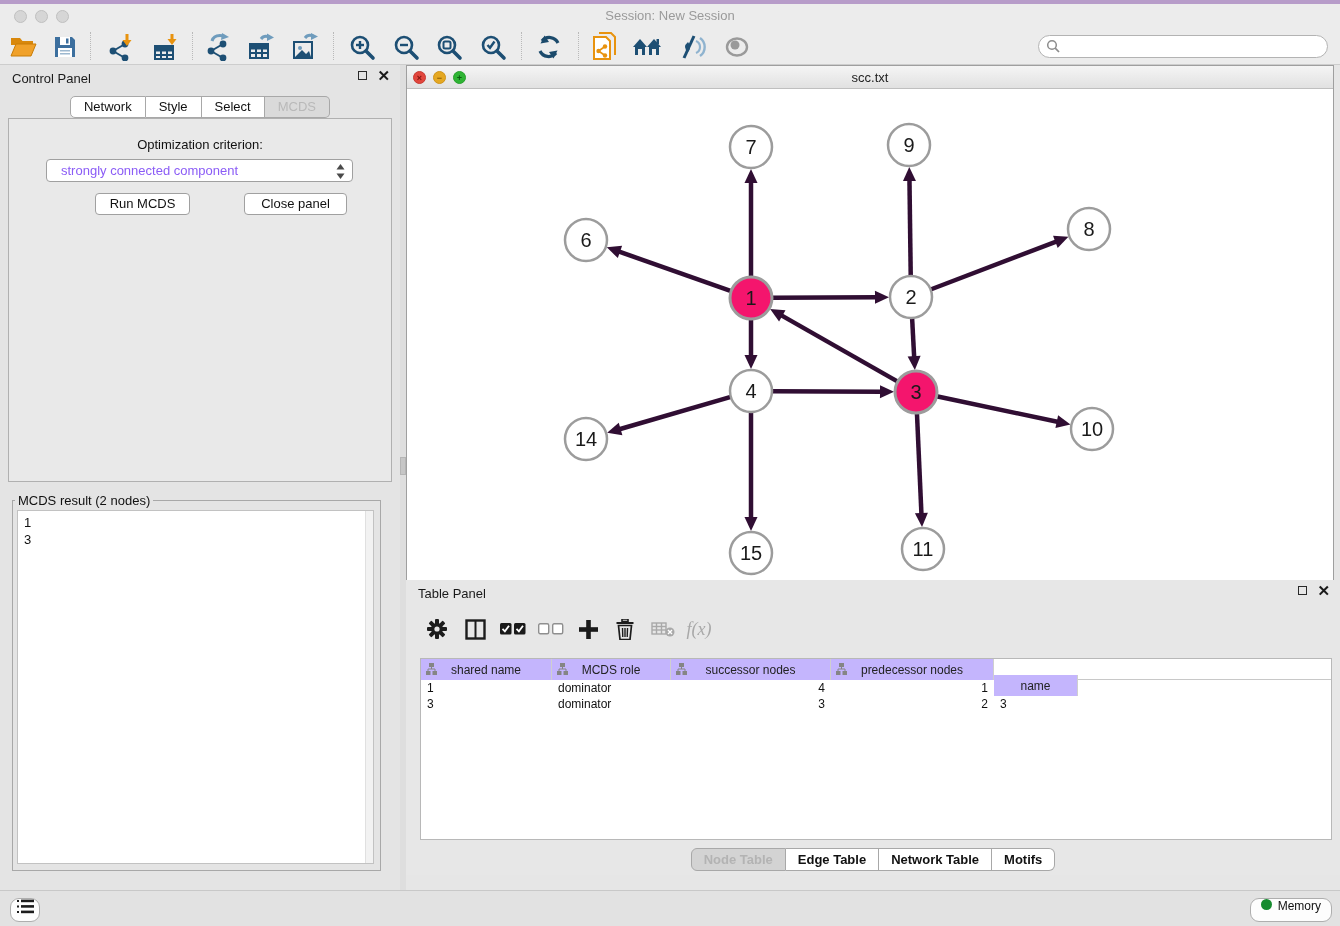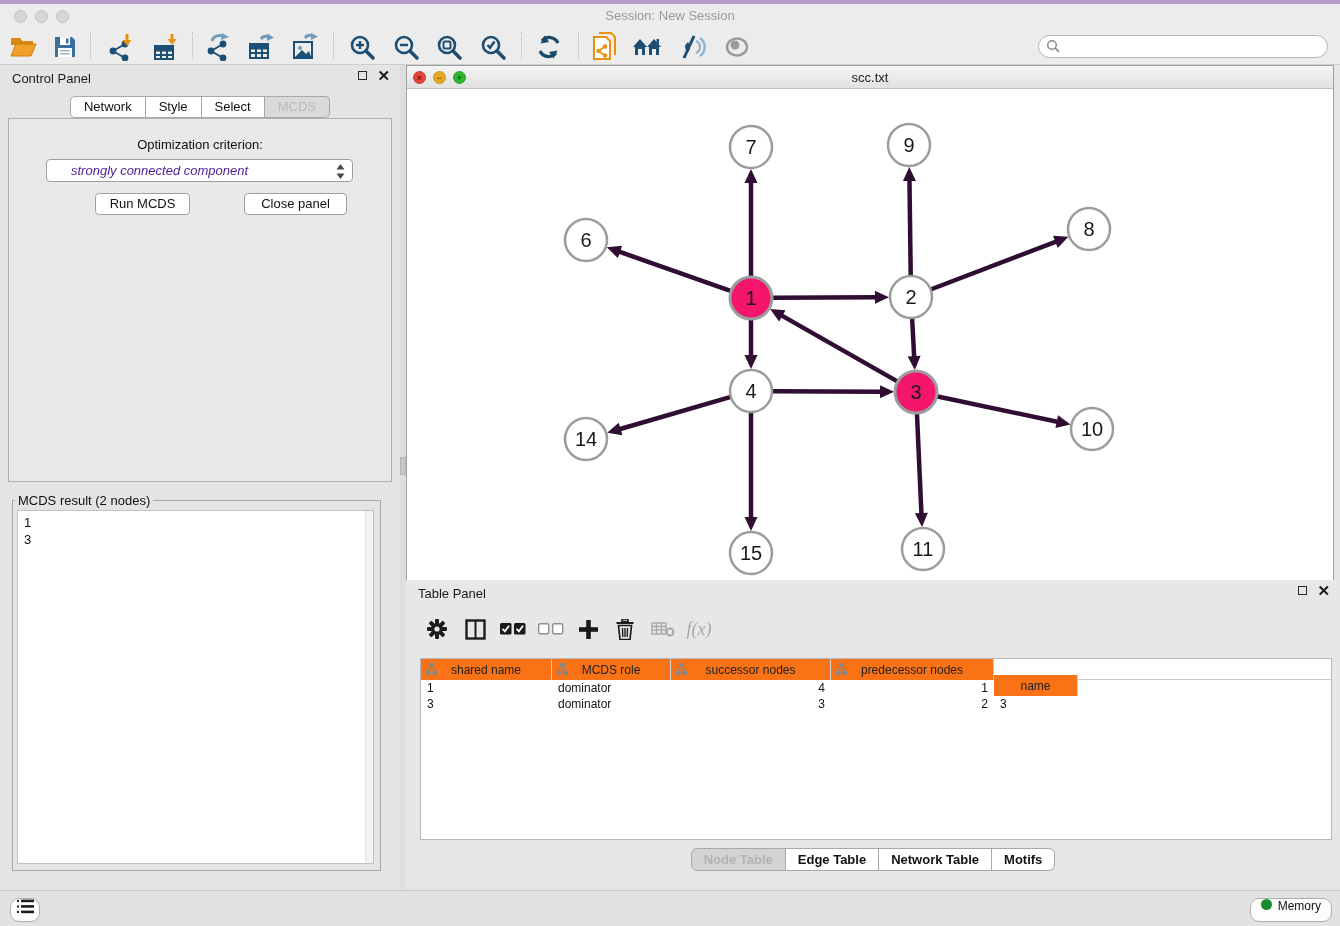--- a/index.html
+++ b/index.html
@@ -26,21 +26,21 @@
   .panel-icons { position:absolute; right:10px; top:5px; display:flex; gap:10px; align-items:center; }
   .float-ico { width:9px; height:9px; border:1.5px solid #2a2a2a; display:inline-block; }
   .close-ico { font-size:15px; font-weight:bold; color:#1a1a1a; line-height:11px; }
   .cp-tabs { position:absolute; left:0; top:31px; width:100%; display:flex; justify-content:center; }
   .cp-tab { height:22px; line-height:20px; padding:0 13px; font-size:13px; background:#fff; border:1px solid #a8a8a8; border-left:none; color:#111; }
   .cp-tab:first-child { border-left:1px solid #a8a8a8; border-radius:5px 0 0 5px; }
   .cp-tab:last-child { border-radius:0 5px 5px 0; }
   .cp-tab.selected { background:#dadada; color:#b9b9b9; }
   .cp-content { position:absolute; left:8px; top:53px; width:384px; height:364px; background:#e9e9e9; border:1px solid #b0b0b0; }
   .opt-label { margin-top:18px; text-align:center; font-size:13px; color:#111; }
-  .opt-select { position:absolute; left:37px; top:40px; width:307px; height:23px; background:#fff; border:1px solid #a0a0a0; border-radius:4px; font-size:13px; color:#4c1d95; line-height:21px; padding-left:24px;font-style:italic; }
+  .opt-select { position:absolute; left:37px; top:40px; width:307px; height:23px; background:#fff; border:1px solid #a0a0a0; border-radius:4px; font-size:13px; color:#8b5cf6; line-height:21px; padding-left:14px; }
   .opt-select .stepper { position:absolute; right:7px; top:4px; }
   .cp-buttons { position:absolute; left:0; top:74px; width:100%; height:23px; }
   .cp-btn { position:absolute; height:22px; background:#fff; border:1px solid #a0a0a0; border-radius:4px; font-size:13px; color:#111; text-align:center; line-height:20px; }
   .btn-run { left:86px; width:95px; }
   .btn-close { left:195px; width:103px;margin-left:40px; }
   .result-box { position:absolute; left:12px; top:428px; width:369px; height:378px; border:1px solid #a8a8a8; background:#e4e4e4; }
   .result-box legend { font-size:13px; color:#111; padding:0 3px; margin-left:2px; }
   .result-inner { position:absolute; left:4px; top:2px; right:6px; bottom:6px; background:#fff; border:1px solid #c2c2c2; }
   .result-inner pre { font-family:"Liberation Sans",sans-serif; font-size:13px; line-height:17px; padding:3px 6px; color:#111; }
   .result-scroll { position:absolute; right:0; top:0; bottom:0; width:8px; background:#f2f2f2; border-left:1px solid #e0e0e0; }
@@ -62,21 +62,21 @@
 
   
   .table-panel { position:absolute; left:406px; top:580px; width:934px; height:295px; background:#e7e7e7; }
   .tp-header { position:absolute; left:0; top:0; width:100%; height:26px; }
   .tp-title { position:absolute; left:12px; top:6px; font-size:13px; color:#1a1a1a; }
   .tp-toolbar { position:absolute; left:0; top:30px; width:100%; height:38px; }
   .tp-tbtn { position:absolute; top:4px; width:30px; height:30px; display:flex; align-items:center; justify-content:center; }
   .fx { font-family:"Liberation Serif",serif; font-style:italic; font-size:18px; color:#a8a8a8; }
   .tp-table { position:absolute; left:14px; top:78px; width:912px; height:182px; background:#fff; border:1px solid #b8b8b8; overflow:hidden; }
   .thead { display:flex; height:21px; border-bottom:1px solid #c8c8c8; }
-  .th { position:relative; height:21px; background:#f97316; border-right:1px solid #cfcfcf; display:flex; align-items:center; justify-content:center; font-size:12px; color:#222; }
+  .th { position:relative; height:21px; background:#c4b5fd; border-right:1px solid #cfcfcf; display:flex; align-items:center; justify-content:center; font-size:12px; color:#222; }
   .th .tree { position:absolute; left:5px; top:4px; }
   .tr { display:flex; height:16px; }
   .td { font-size:12px; color:#111; line-height:16px; padding:0 6px; overflow:hidden; white-space:nowrap; }
   .tp-tabs { position:absolute; left:0; right:0; top:268px; display:flex; justify-content:center; }
   .tp-tab { height:23px; line-height:21px; padding:0 12px; font-size:13px; font-weight:bold; background:#fff; border:1px solid #a8a8a8; border-left:none; color:#111; }
   .tp-tab:first-child { border-left:1px solid #a8a8a8; border-radius:6px 0 0 6px; }
   .tp-tab:last-child { border-radius:0 6px 6px 0; }
   .tp-tab.selected { background:#d3d3d3; color:#b3b3b3; }
 
   

